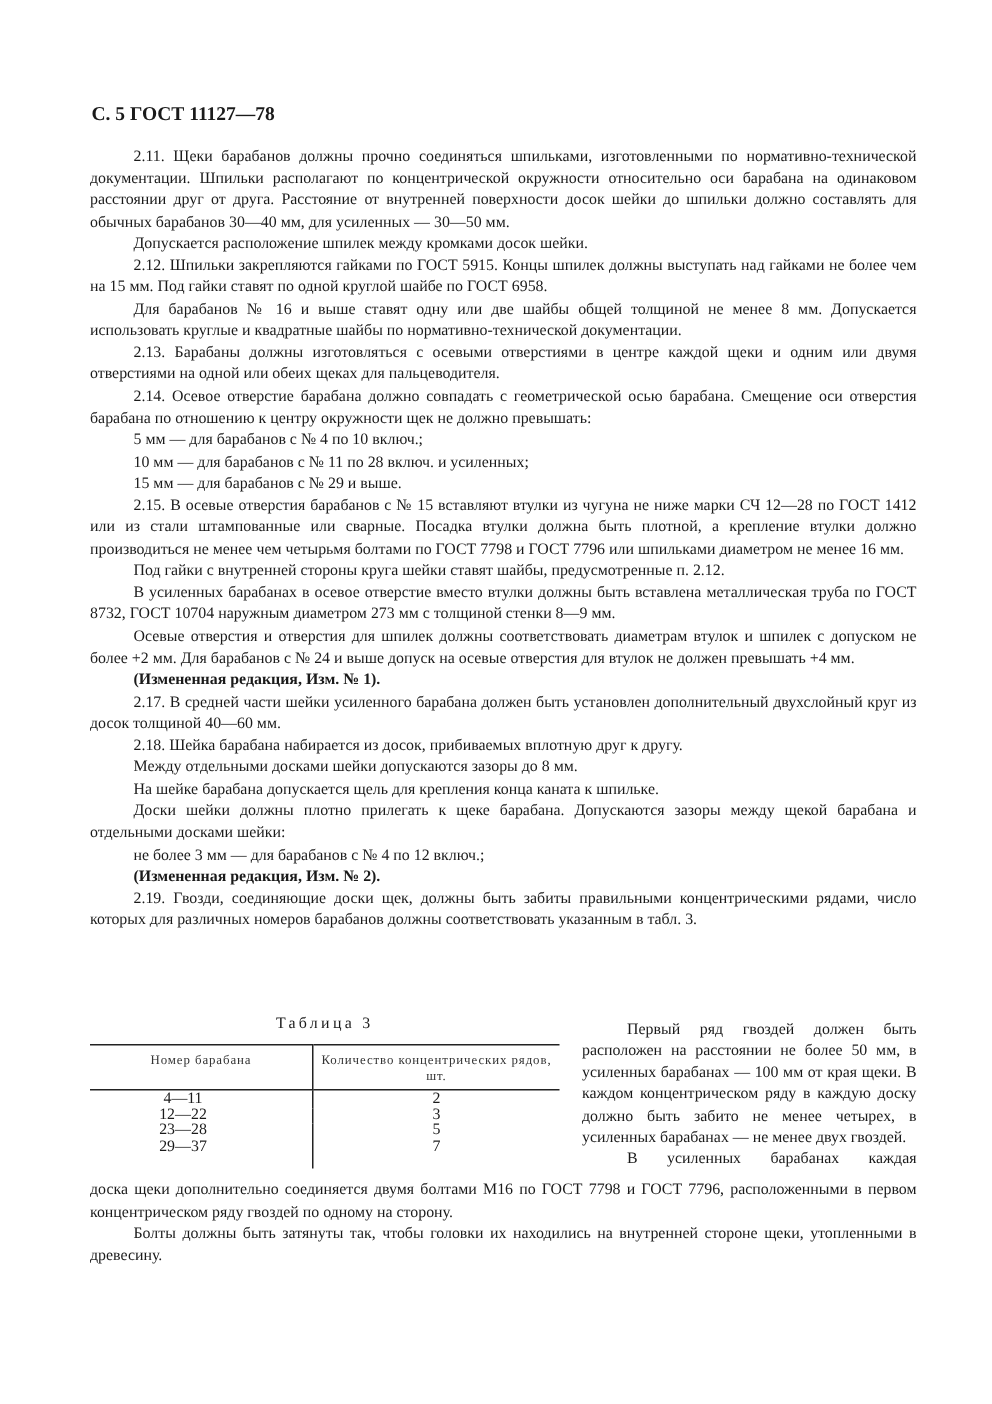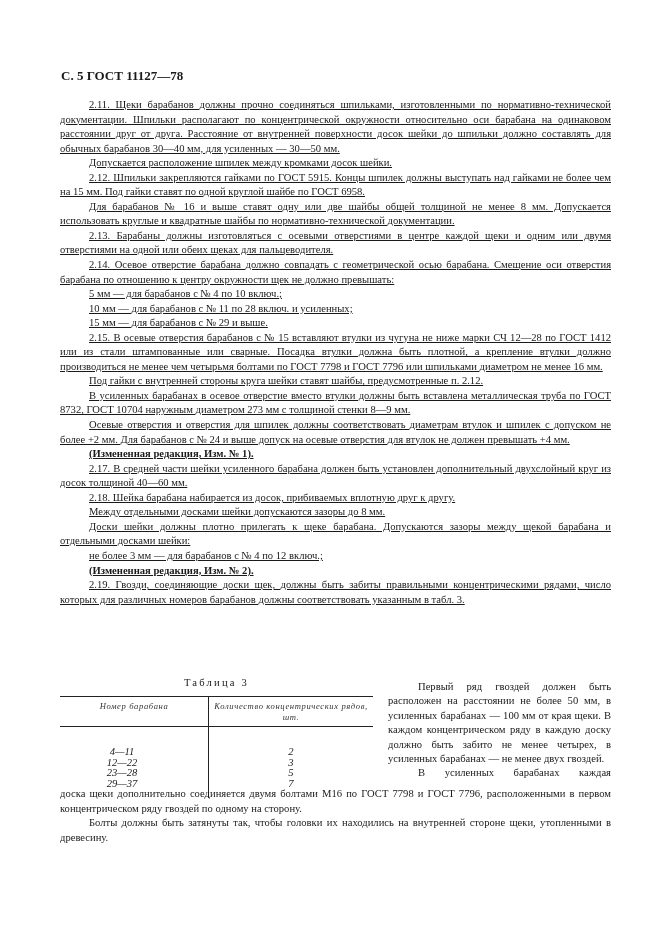--- a/index.html
+++ b/index.html
@@ -9,43 +9,42 @@
     color: #1a1a1a;
   }
   .page-header {
     position: absolute; left: 61px; top: 68px;
     font-weight: bold; font-size: 13px; letter-spacing: 0;
   }
   .body-text {
     position: absolute; left: 60px; top: 98px; width: 551px;
     font-size: 10.6px; line-height: 14.55px; text-align: justify;
   }
-  .body-text p { margin: 0; text-indent: 29px; text-decoration: underline; }
+  .body-text p { margin: 0; text-indent: 29px; }
   .body-text p.bold { font-weight: bold; }
   .table-wrap {
     position: absolute; left: 60px; top: 676px; width: 313px;
   }
   .table-caption {
     text-align: center; font-size: 10.6px; letter-spacing: 2.2px; line-height: 14px;
     margin-bottom: 6px;
   }
   table.data-table {
     width: 313px; border-collapse: collapse; font-size: 10.6px;
     border-top: 1.6px solid #222;
-    font-style: italic;
   }
   table.data-table th {
     font-weight: normal; font-size: 8.6px; letter-spacing: 0.6px; color: #333;
     padding: 4px 2px 3px 2px; line-height: 11px; vertical-align: top;
     border-bottom: 1px solid #222;
   }
   table.data-table th.c1 { width: 144px; border-right: 1px solid #222; }
   table.data-table td { padding: 0; line-height: 10.7px; text-align: center; }
   table.data-table td.c1 { border-right: 1px solid #222; padding-right: 24px; }
-  table.data-table tr.first td { padding-top: 20px; }
+  table.data-table tr.first td { padding-top: 1px; }
   table.data-table tr.last td { padding-bottom: 8px; }
   .side-text {
     position: absolute; left: 388px; top: 680px; width: 223px;
     font-size: 10.6px; line-height: 14.4px; text-align: justify;
   }
   .side-text p { margin: 0; text-indent: 30px; }
   .bottom-text {
     position: absolute; left: 60px; top: 787px; width: 551px;
     font-size: 10.6px; line-height: 14.55px; text-align: justify;
   }
@@ -68,20 +67,21 @@
   <p>10 мм — для барабанов с № 11 по 28 включ. и усиленных;</p>
   <p>15 мм — для барабанов с № 29 и выше.</p>
   <p>2.15. В осевые отверстия барабанов с № 15 вставляют втулки из чугуна не ниже марки СЧ 12—28 по ГОСТ 1412 или из стали штампованные или сварные. Посадка втулки должна быть плотной, а крепление втулки должно производиться не менее чем четырьмя болтами по ГОСТ 7798 и ГОСТ 7796 или шпильками диаметром не менее 16 мм.</p>
   <p>Под гайки с внутренней стороны круга шейки ставят шайбы, предусмотренные п. 2.12.</p>
   <p>В усиленных барабанах в осевое отверстие вместо втулки должны быть вставлена металлическая труба по ГОСТ 8732, ГОСТ 10704 наружным диаметром 273 мм с толщиной стенки 8—9 мм.</p>
   <p>Осевые отверстия и отверстия для шпилек должны соответствовать диаметрам втулок и шпилек с допуском не более +2 мм. Для барабанов с № 24 и выше допуск на осевые отверстия для втулок не должен превышать +4 мм.</p>
   <p class="bold">(Измененная редакция, Изм. № 1).</p>
   <p>2.17. В средней части шейки усиленного барабана должен быть установлен дополнительный двухслойный круг из досок толщиной 40—60 мм.</p>
   <p>2.18. Шейка барабана набирается из досок, прибиваемых вплотную друг к другу.</p>
   <p>Между отдельными досками шейки допускаются зазоры до 8 мм.</p>
+  <p>На шейке барабана допускается щель для крепления конца каната к шпильке.</p>
   <p>Доски шейки должны плотно прилегать к щеке барабана. Допускаются зазоры между щекой барабана и отдельными досками шейки:</p>
   <p>не более 3 мм — для барабанов с № 4 по 12 включ.;</p>
   <p class="bold">(Измененная редакция, Изм. № 2).</p>
   <p>2.19. Гвозди, соединяющие доски щек, должны быть забиты правильными концентрическими рядами, число которых для различных номеров барабанов должны соответствовать указанным в табл. 3.</p>
 </div>
 
 <div class="table-wrap">
   <div class="table-caption">Таблица 3</div>
   <table class="data-table">
     <thead>

